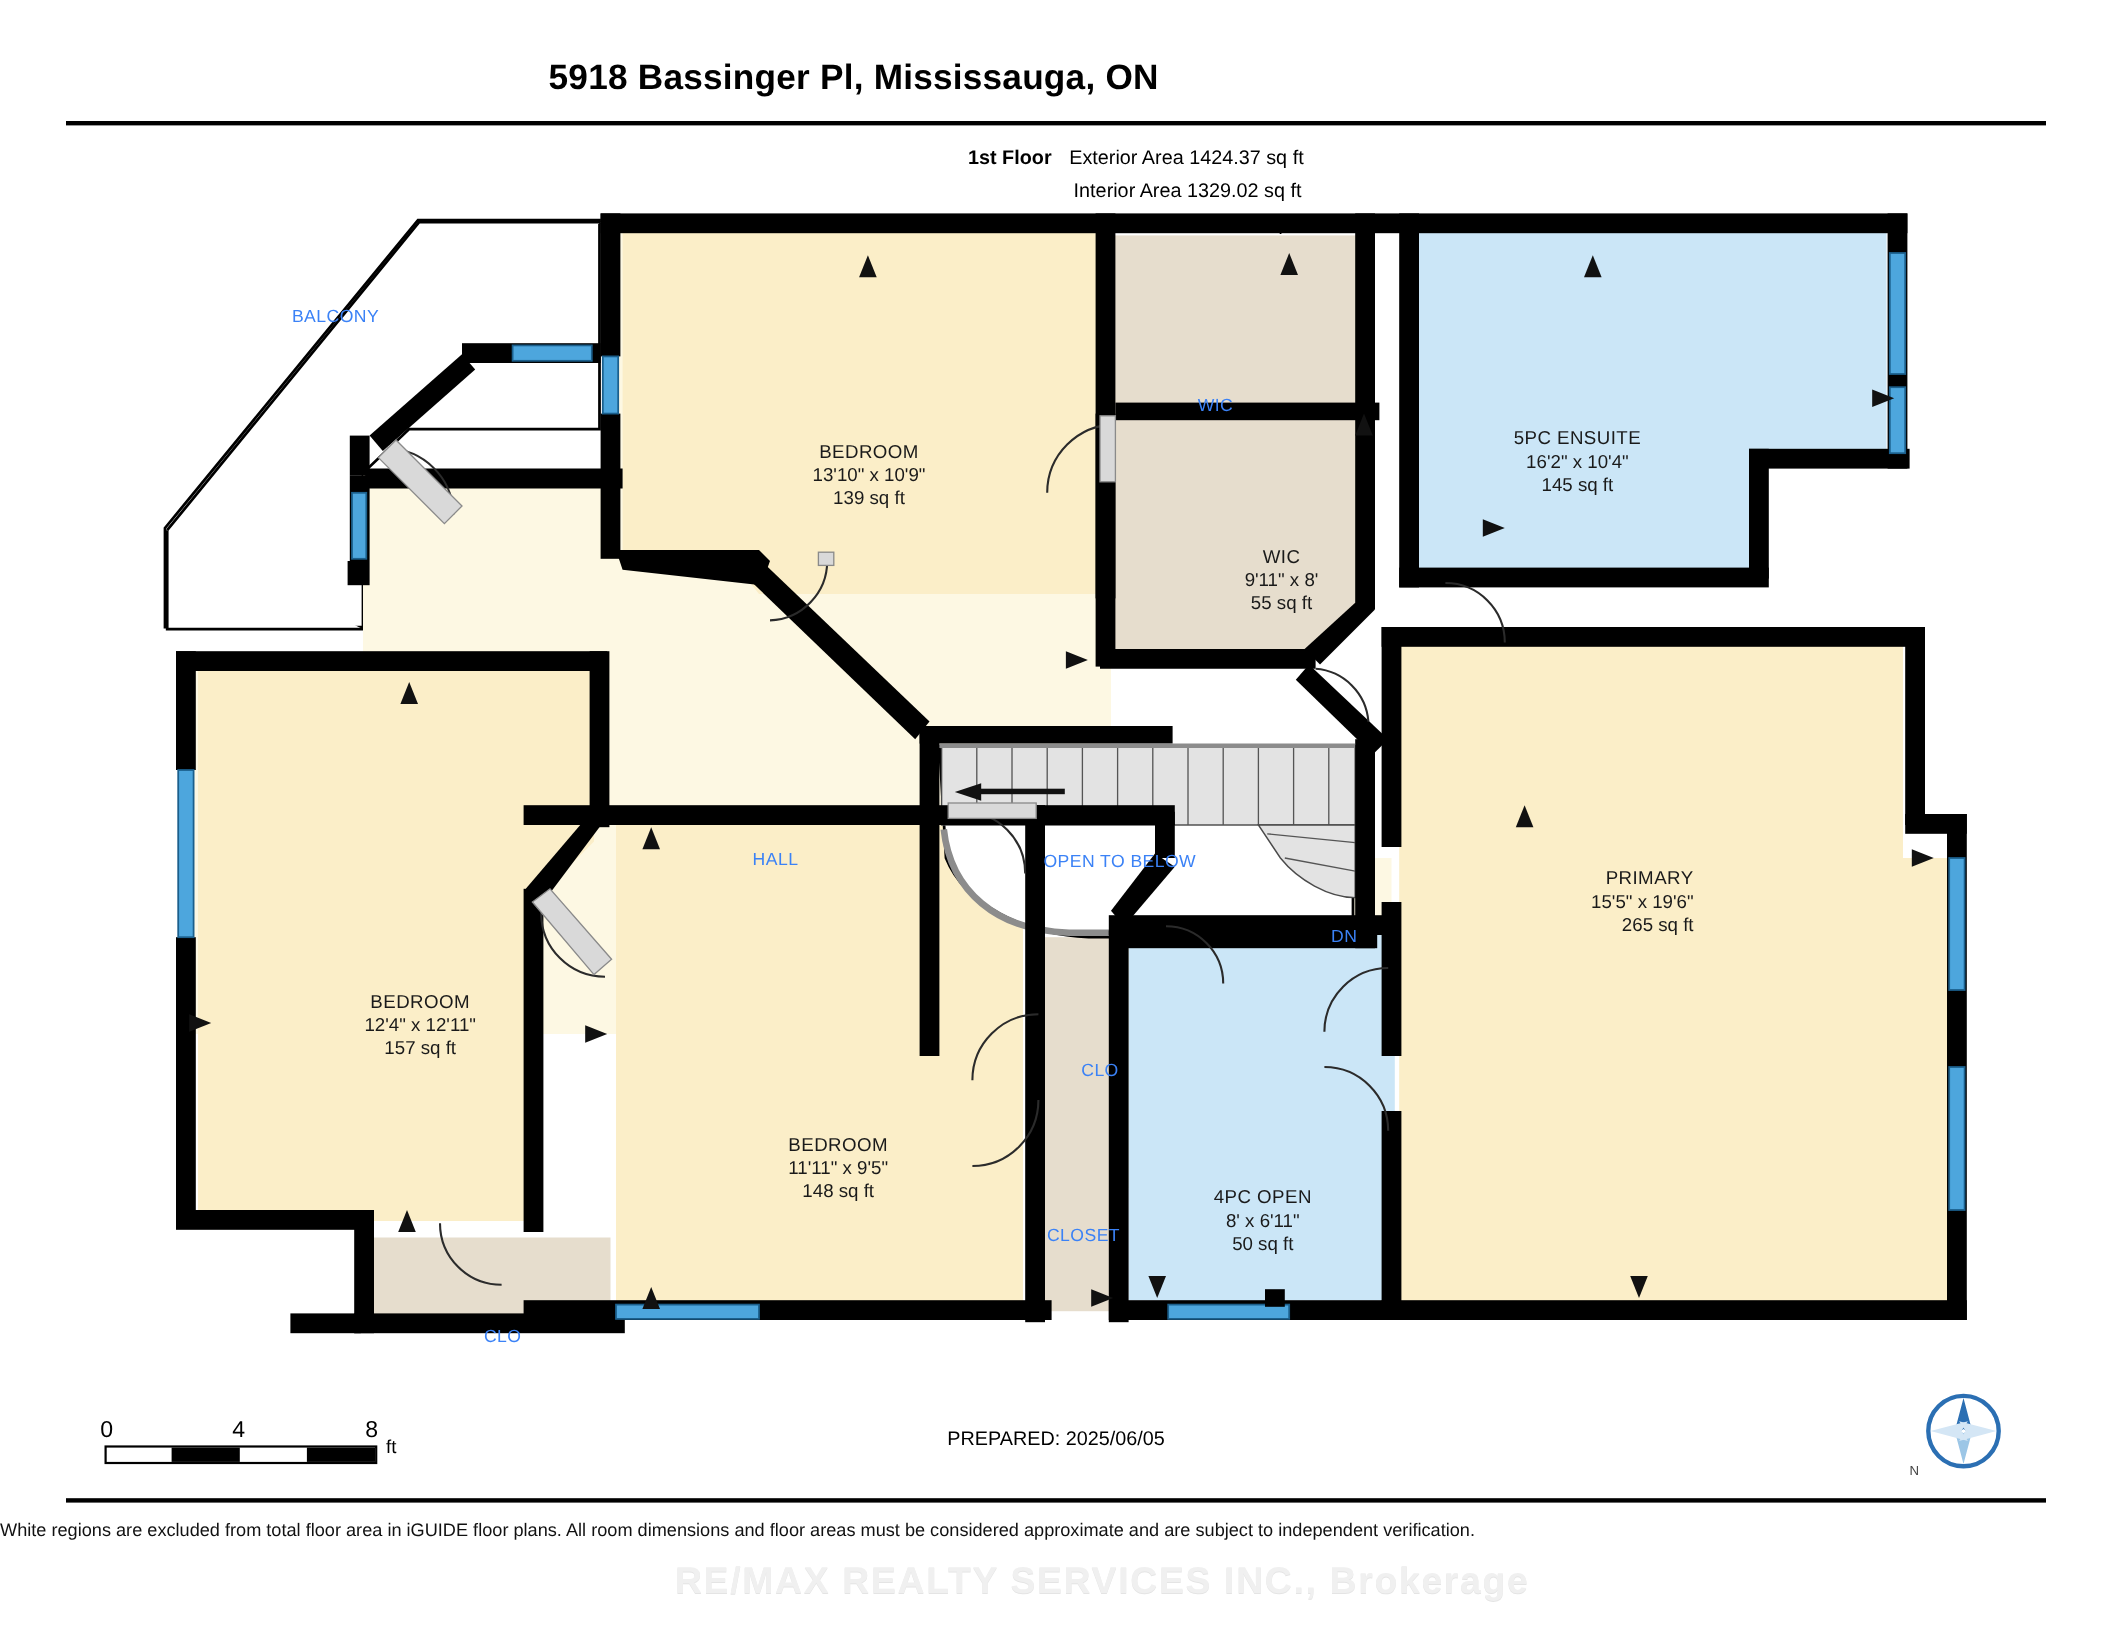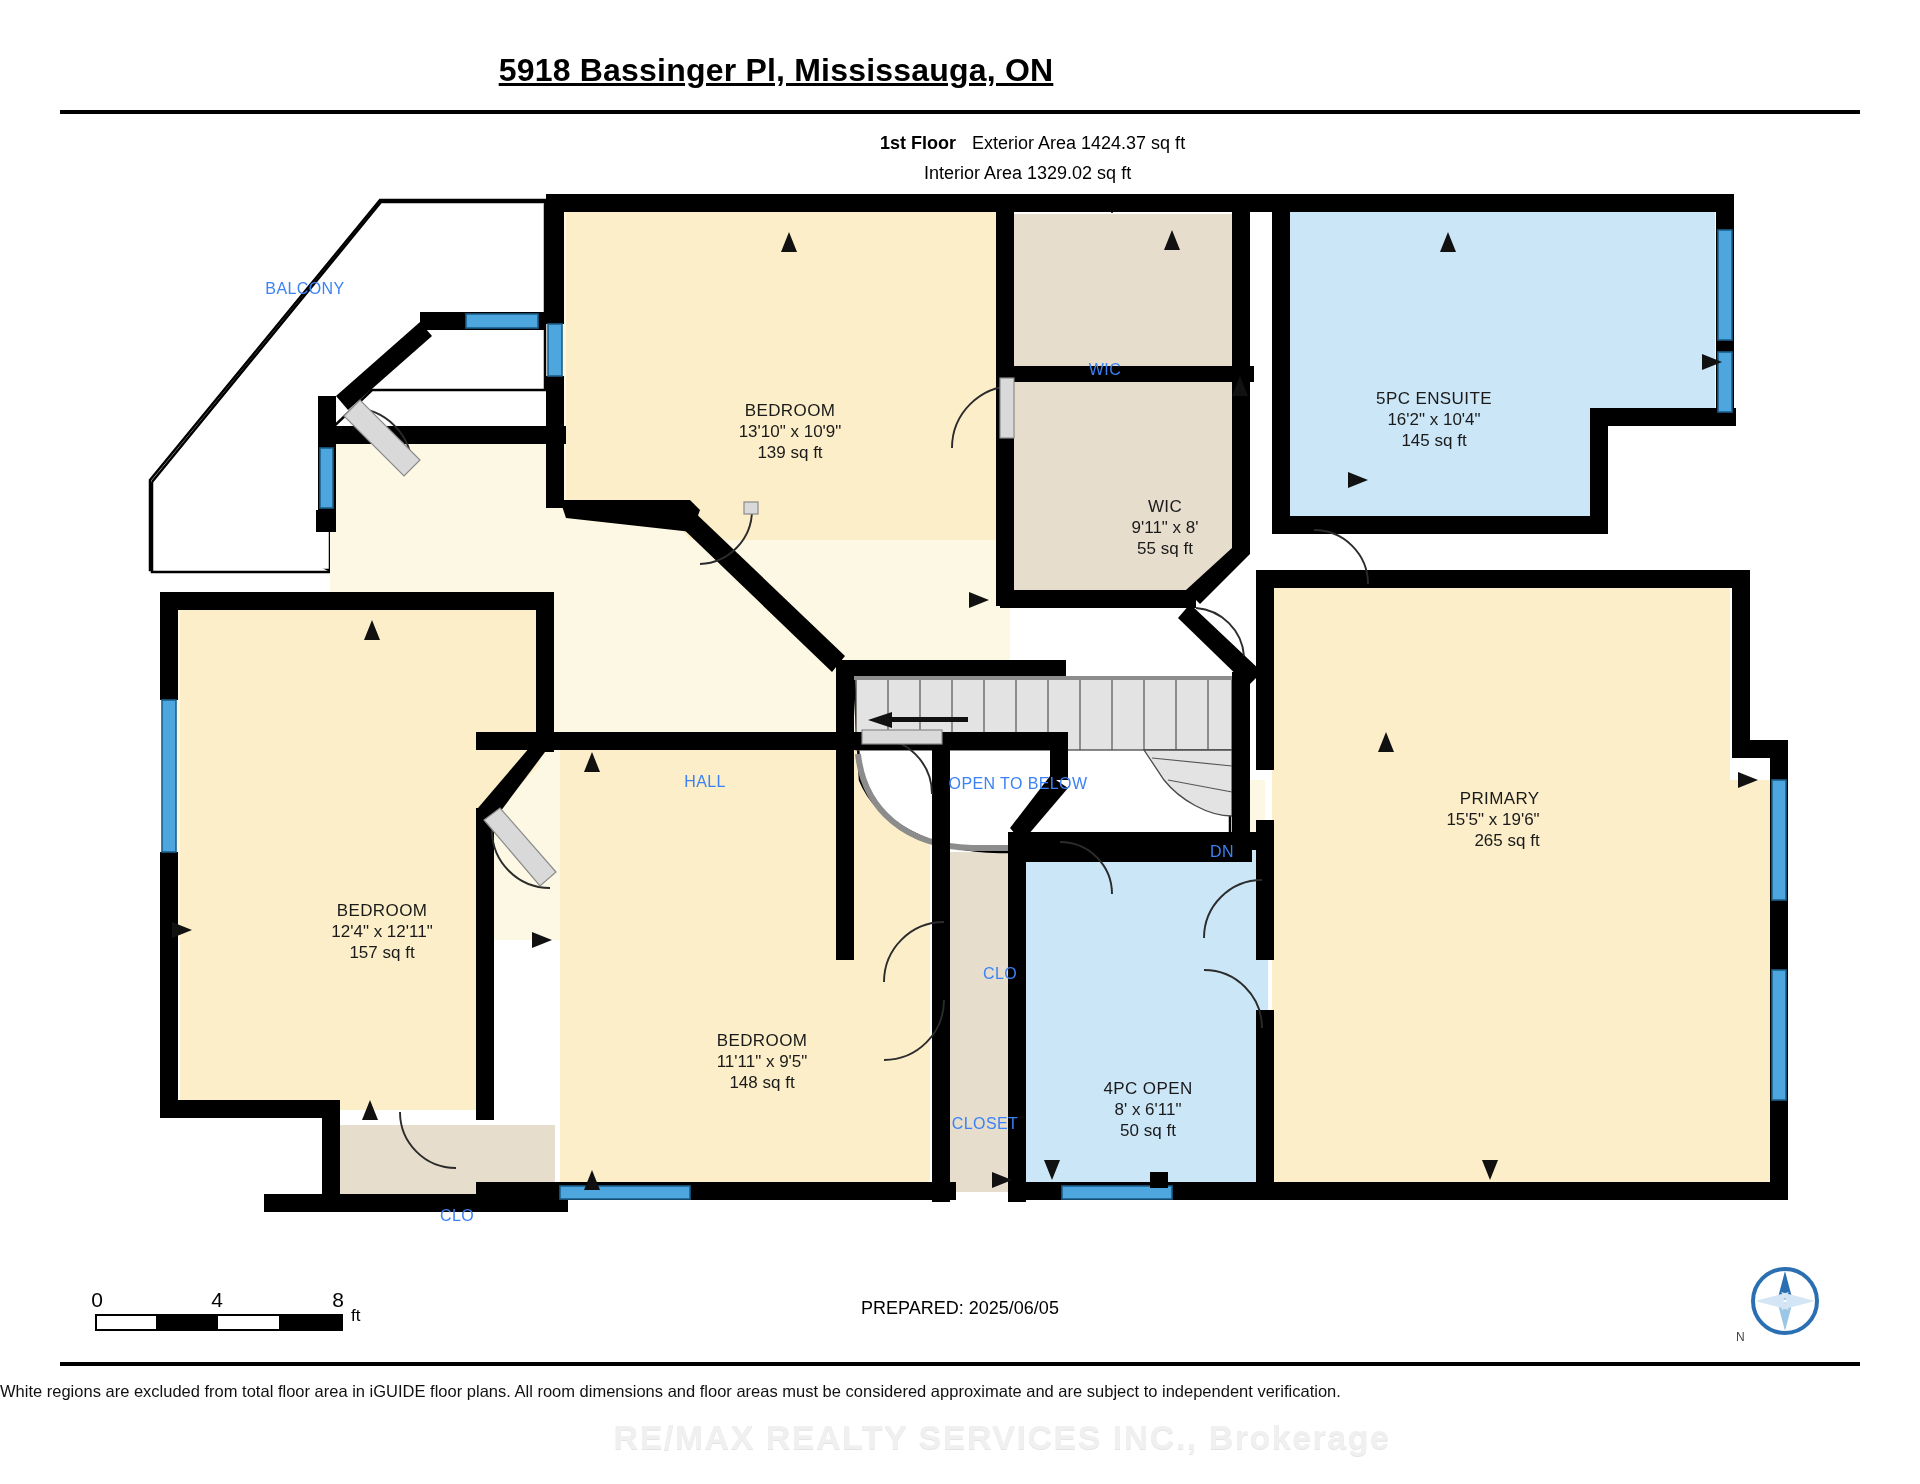--- a/index.html
+++ b/index.html
@@ -19,21 +19,20 @@
   
   #page-title {
     position: absolute;
     top: 52px;
     left: 0;
     width: 1552px;
     text-align: center;
     font-size: 32px;
     font-weight: bold;
     letter-spacing: 0.2px;
-    text-decoration: underline;
   }
   #title-rule {
     position: absolute;
     top: 110px;
     left: 60px;
     width: 1800px;
     height: 4px;
     background: #000;
   }
   #floor-summary {
@@ -43,21 +42,21 @@
     font-size: 18px;
     line-height: 30px;
   }
   #floor-summary .floor-label {
     font-weight: bold;
     display: inline-block;
     width: 78px;
   }
   #floor-summary .area-line {
     display: block;
-    margin-left: 44px;
+    margin-left: 96px;
   }
   #floor-summary .first-line {
     display: block;
   }
   #floor-summary .first-line .area-val {
     margin-left: 14px;
   }
 
   
   #floorplan {

